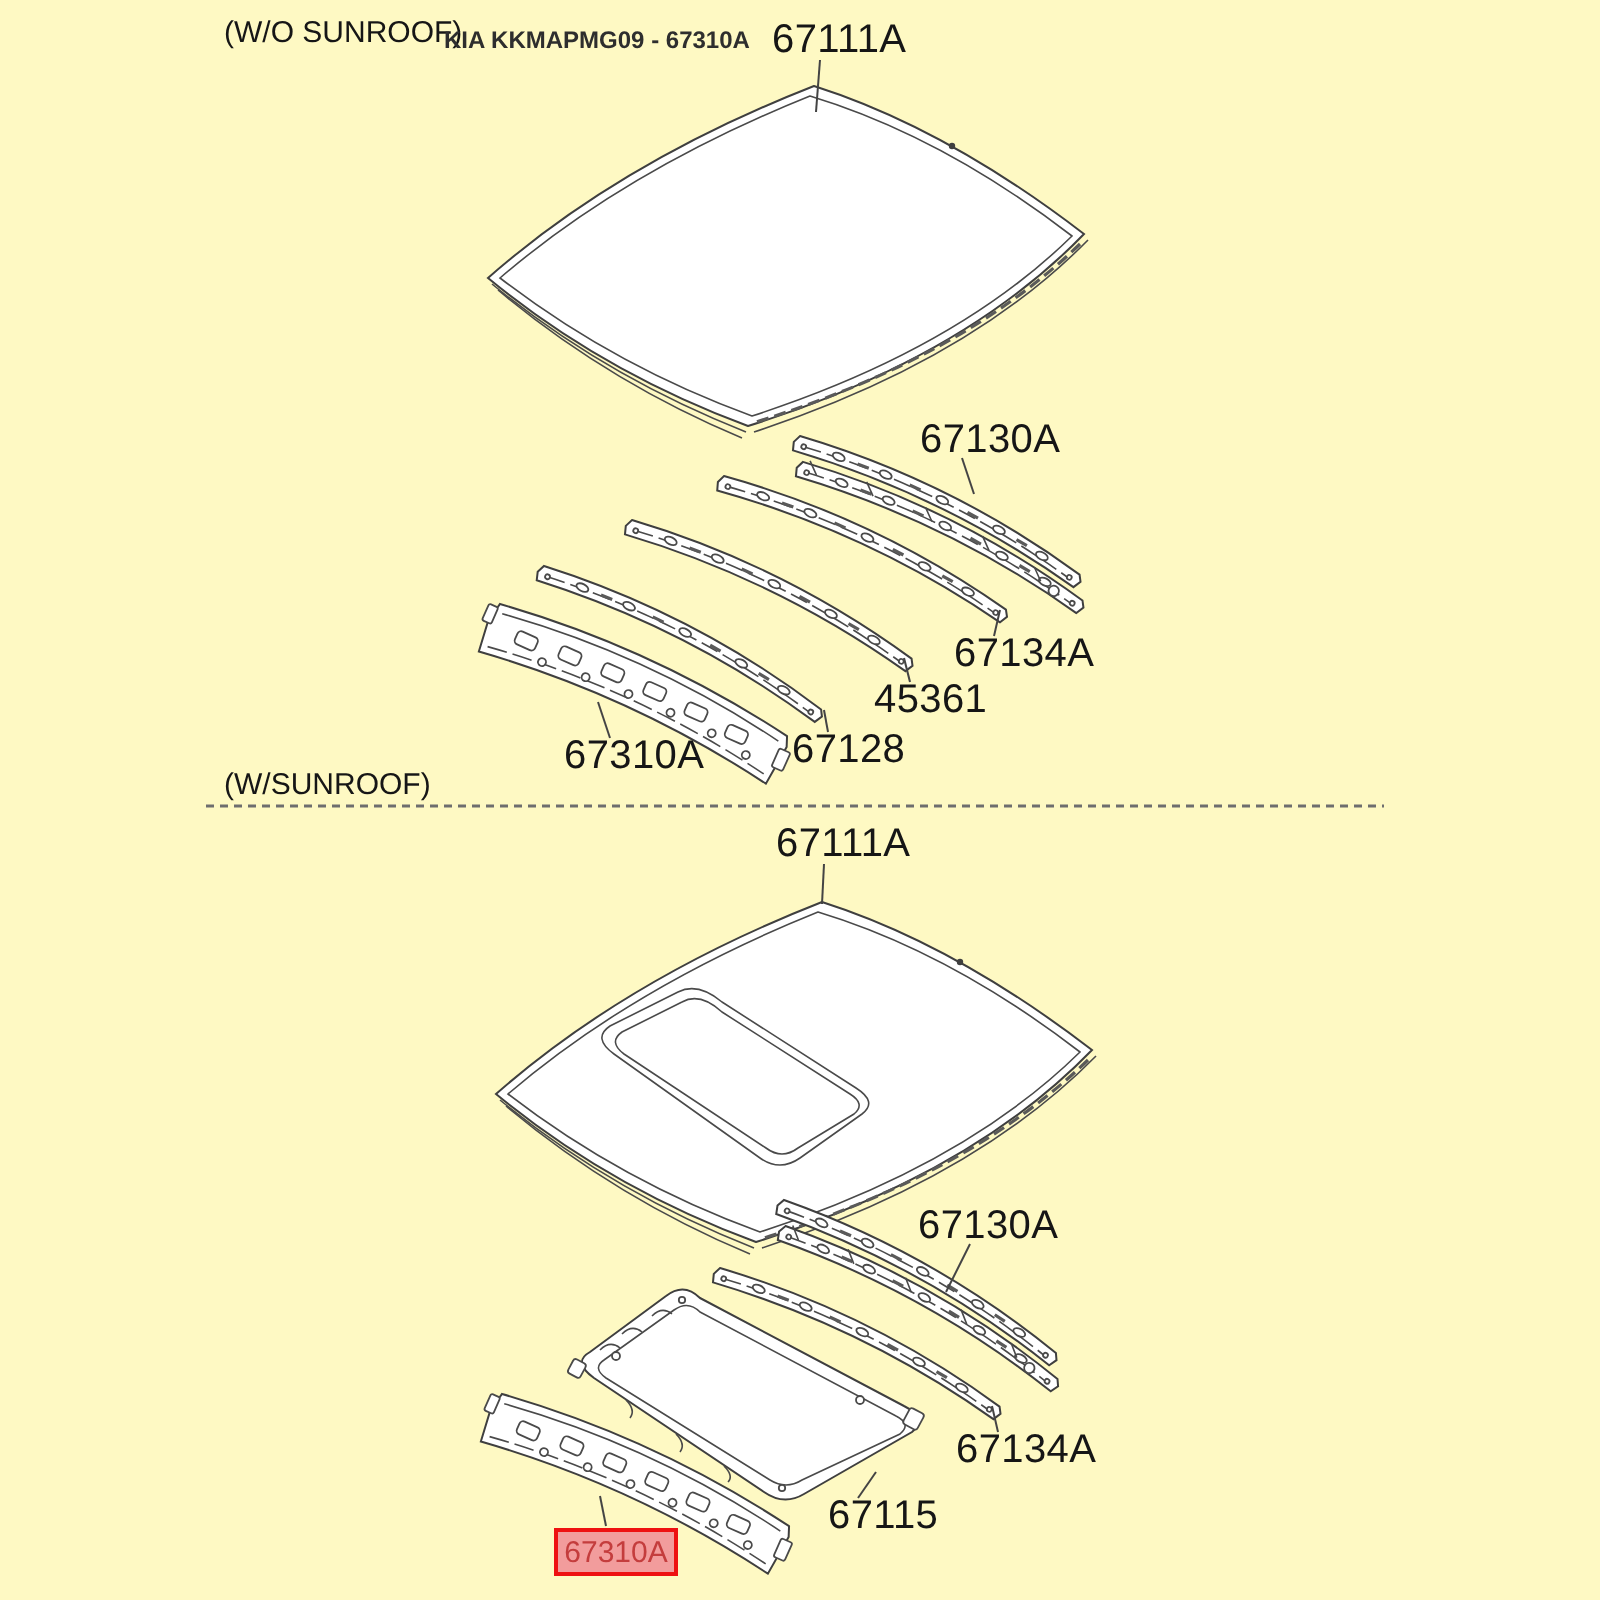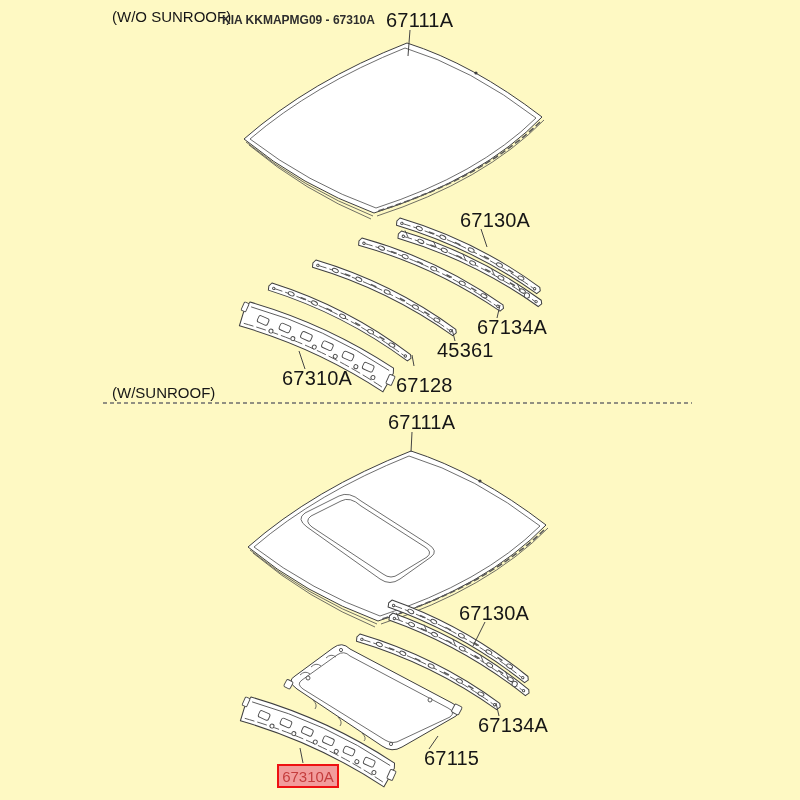--- a/index.html
+++ b/index.html
@@ -152,23 +152,23 @@
     </g>
   </svg>
 
   <div class="sec-title" style="left:112px;top:8px">(W/O SUNROOF)</div>
   <div class="watermark" style="left:222px;top:13px">KIA KKMAPMG09 - 67310A</div>
 
   <div class="lbl" style="left:386px;top:12px">67111A</div>
   <div class="lbl" style="left:460px;top:212px">67130A</div>
   <div class="lbl" style="left:477px;top:319px">67134A</div>
   <div class="lbl" style="left:437px;top:342px">45361</div>
-  <div class="lbl" style="left:396px;top:377px">67128</div>
+  <div class="lbl" style="left:396px;top:367px">67128</div>
   <div class="lbl" style="left:282px;top:370px">67310A</div>
 
   <div class="sec-title" style="left:112px;top:384px">(W/SUNROOF)</div>
   <div class="lbl" style="left:388px;top:414px">67111A</div>
   <div class="lbl" style="left:459px;top:605px">67130A</div>
   <div class="lbl" style="left:478px;top:717px">67134A</div>
-  <div class="lbl" style="left:424px;top:750px">67115</div>
+  <div class="lbl" style="left:414px;top:750px">67115</div>
   <div class="hl-box">67310A</div>
 
 </div>
 
 </body></html>

